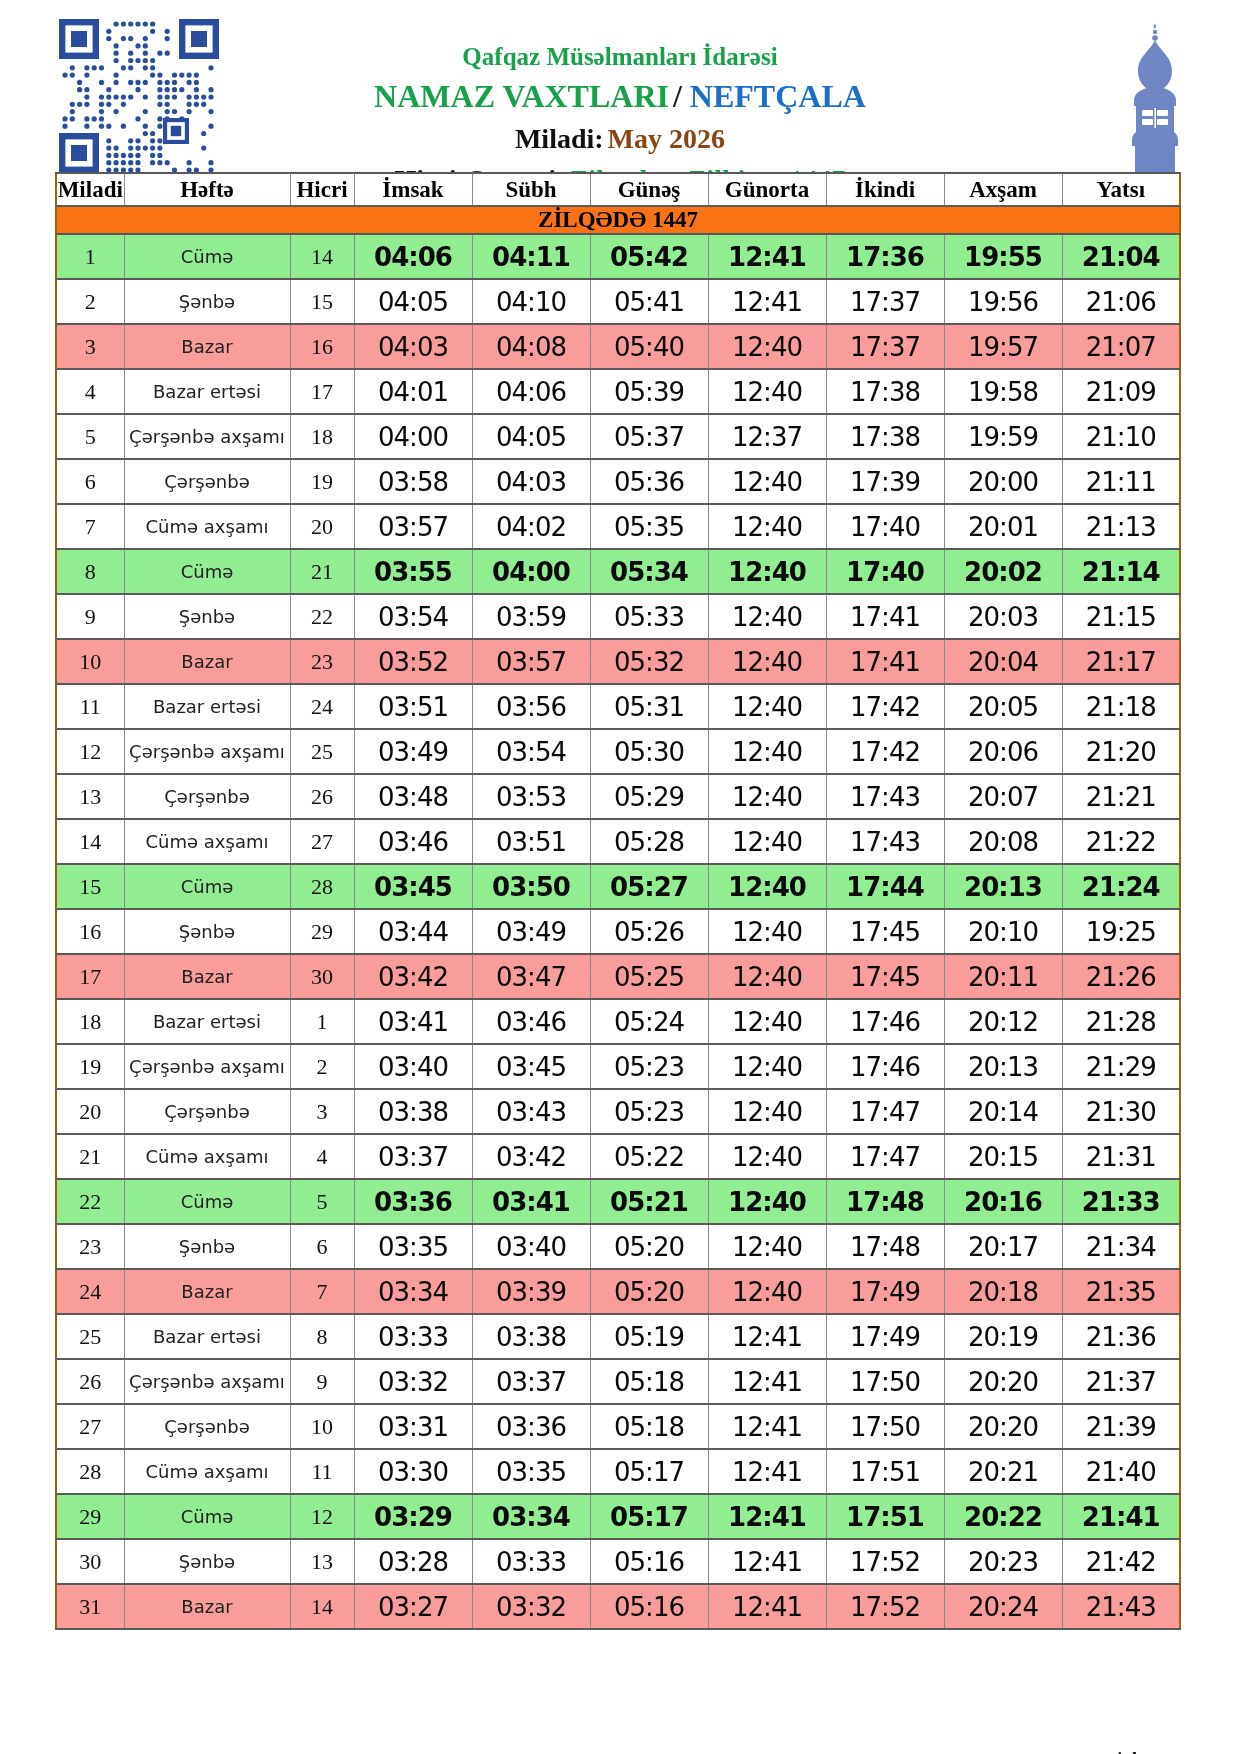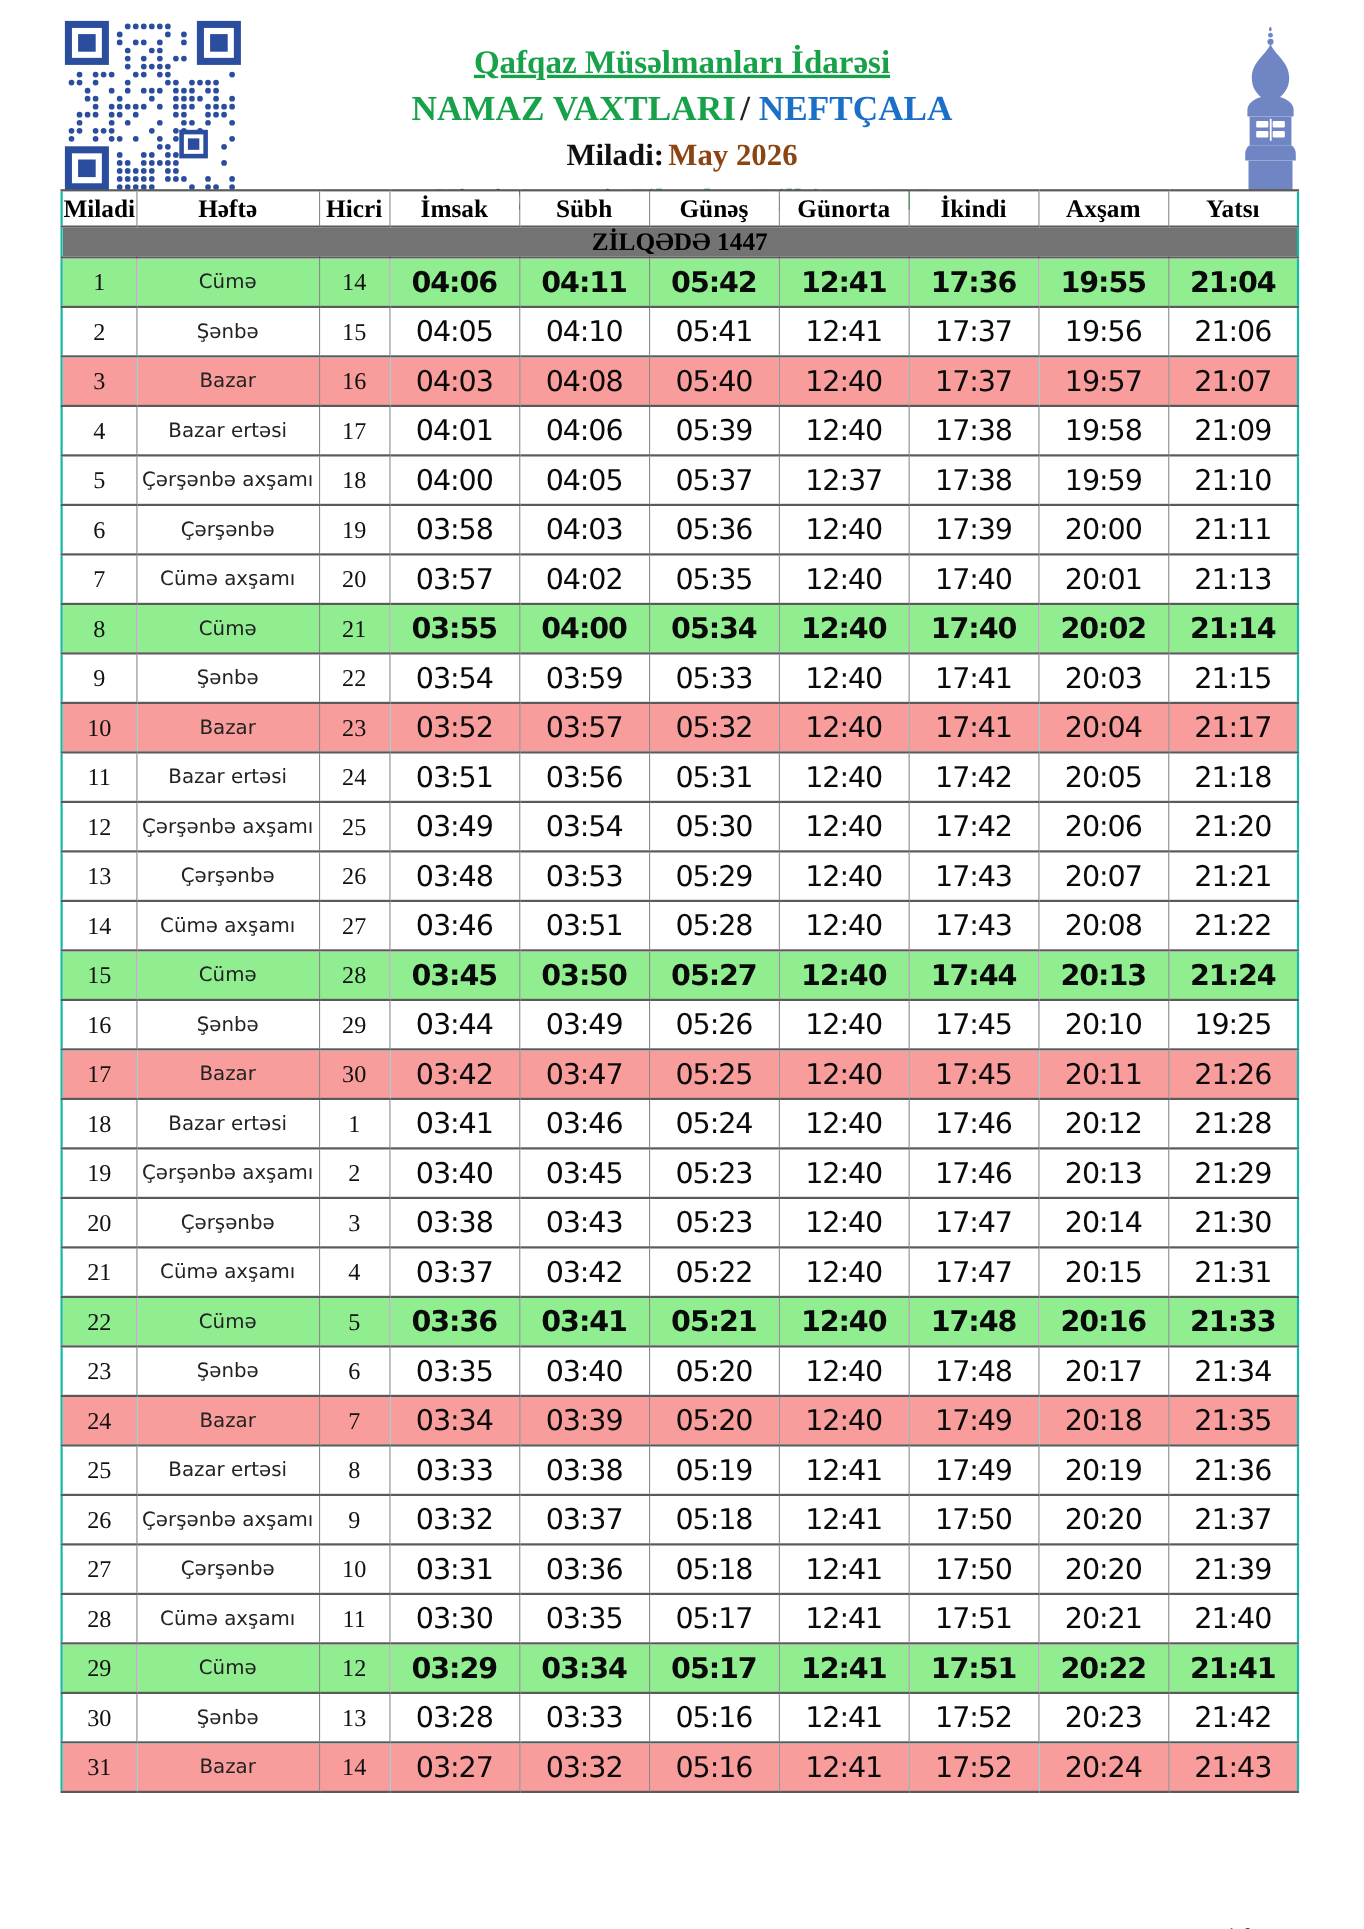--- a/index.html
+++ b/index.html
@@ -2,45 +2,45 @@
 <html lang="az"><head>
 <meta charset="utf-8">
 <style>
   html,body{margin:0;padding:0;background:#ffffff;}
   .page{position:relative;width:1240px;height:1754px;background:#ffffff;overflow:hidden;
         font-family:"Liberation Serif", serif;}
 
   
   .header{position:absolute;top:38px;left:0;width:100%;text-align:center;line-height:37px;}
   .h-line{white-space:nowrap;}
-  .h-org{font-size:30px;font-weight:bold;color:#17a24a;text-decoration:underline;}
+  .h-org{font-size:25px;font-weight:bold;color:#17a24a;}
   .h-title{font-size:32px;font-weight:bold;color:#17a24a;}
   .h-sep{font-size:32px;font-weight:bold;color:#222;}
   .h-city{font-size:32px;font-weight:bold;color:#1b6fc8;}
   .h-lab{font-size:28px;font-weight:bold;color:#111;}
   .h-miladi{font-size:28px;font-weight:bold;color:#8b4513;}
   .h-hicri{font-size:28px;font-weight:bold;color:#17a24a;}
 
   
   .qr{position:absolute;left:55px;top:18px;width:172px;height:158px;}
 
   
   .minaret{position:absolute;right:60px;top:24px;width:50px;height:149px;}
 
   
   table.times{position:absolute;left:55px;top:172px;width:1123px;border-collapse:collapse;
               table-layout:fixed;}
   table.times td, table.times th{border-left:1px solid #8a8a8a;border-right:1px solid #8a8a8a;
               border-top:2px solid #5a5a5a;border-bottom:2px solid #5a5a5a;
               text-align:center;vertical-align:middle;padding:0;overflow:hidden;}
-  table.times{border:2px solid #14b8a6;}
+  table.times{border:2px solid #a16207;}
   tr.head-row{height:33px;}
   tr.head-row th{font-family:"Liberation Serif", serif;font-weight:bold;font-size:23px;color:#000;background:#fff;}
   tr.section-row{height:27px;}
-  tr.section-row td{background:#737373;font-family:"Liberation Serif", serif;font-weight:bold;
+  tr.section-row td{background:#f97316;font-family:"Liberation Serif", serif;font-weight:bold;
                     font-size:23px;color:#000;}
   tr.day-row{height:45px;background:#fff;}
   tr.day-row.friday{background:#90ee90;}
   tr.day-row.sunday{background:#f89d9b;}
   td.c-miladi,td.c-hicri{font-family:"Liberation Serif", serif;font-size:22px;color:#111;}
   td.c-hefte{font-family:"DejaVu Sans", sans-serif;font-size:18px;color:#222;}
   td.c-time{font-family:"DejaVu Sans", sans-serif;font-size:26px;color:#0a0a0a;
             letter-spacing:-1px;}
   tr.friday td.c-time{font-weight:bold;}
 

